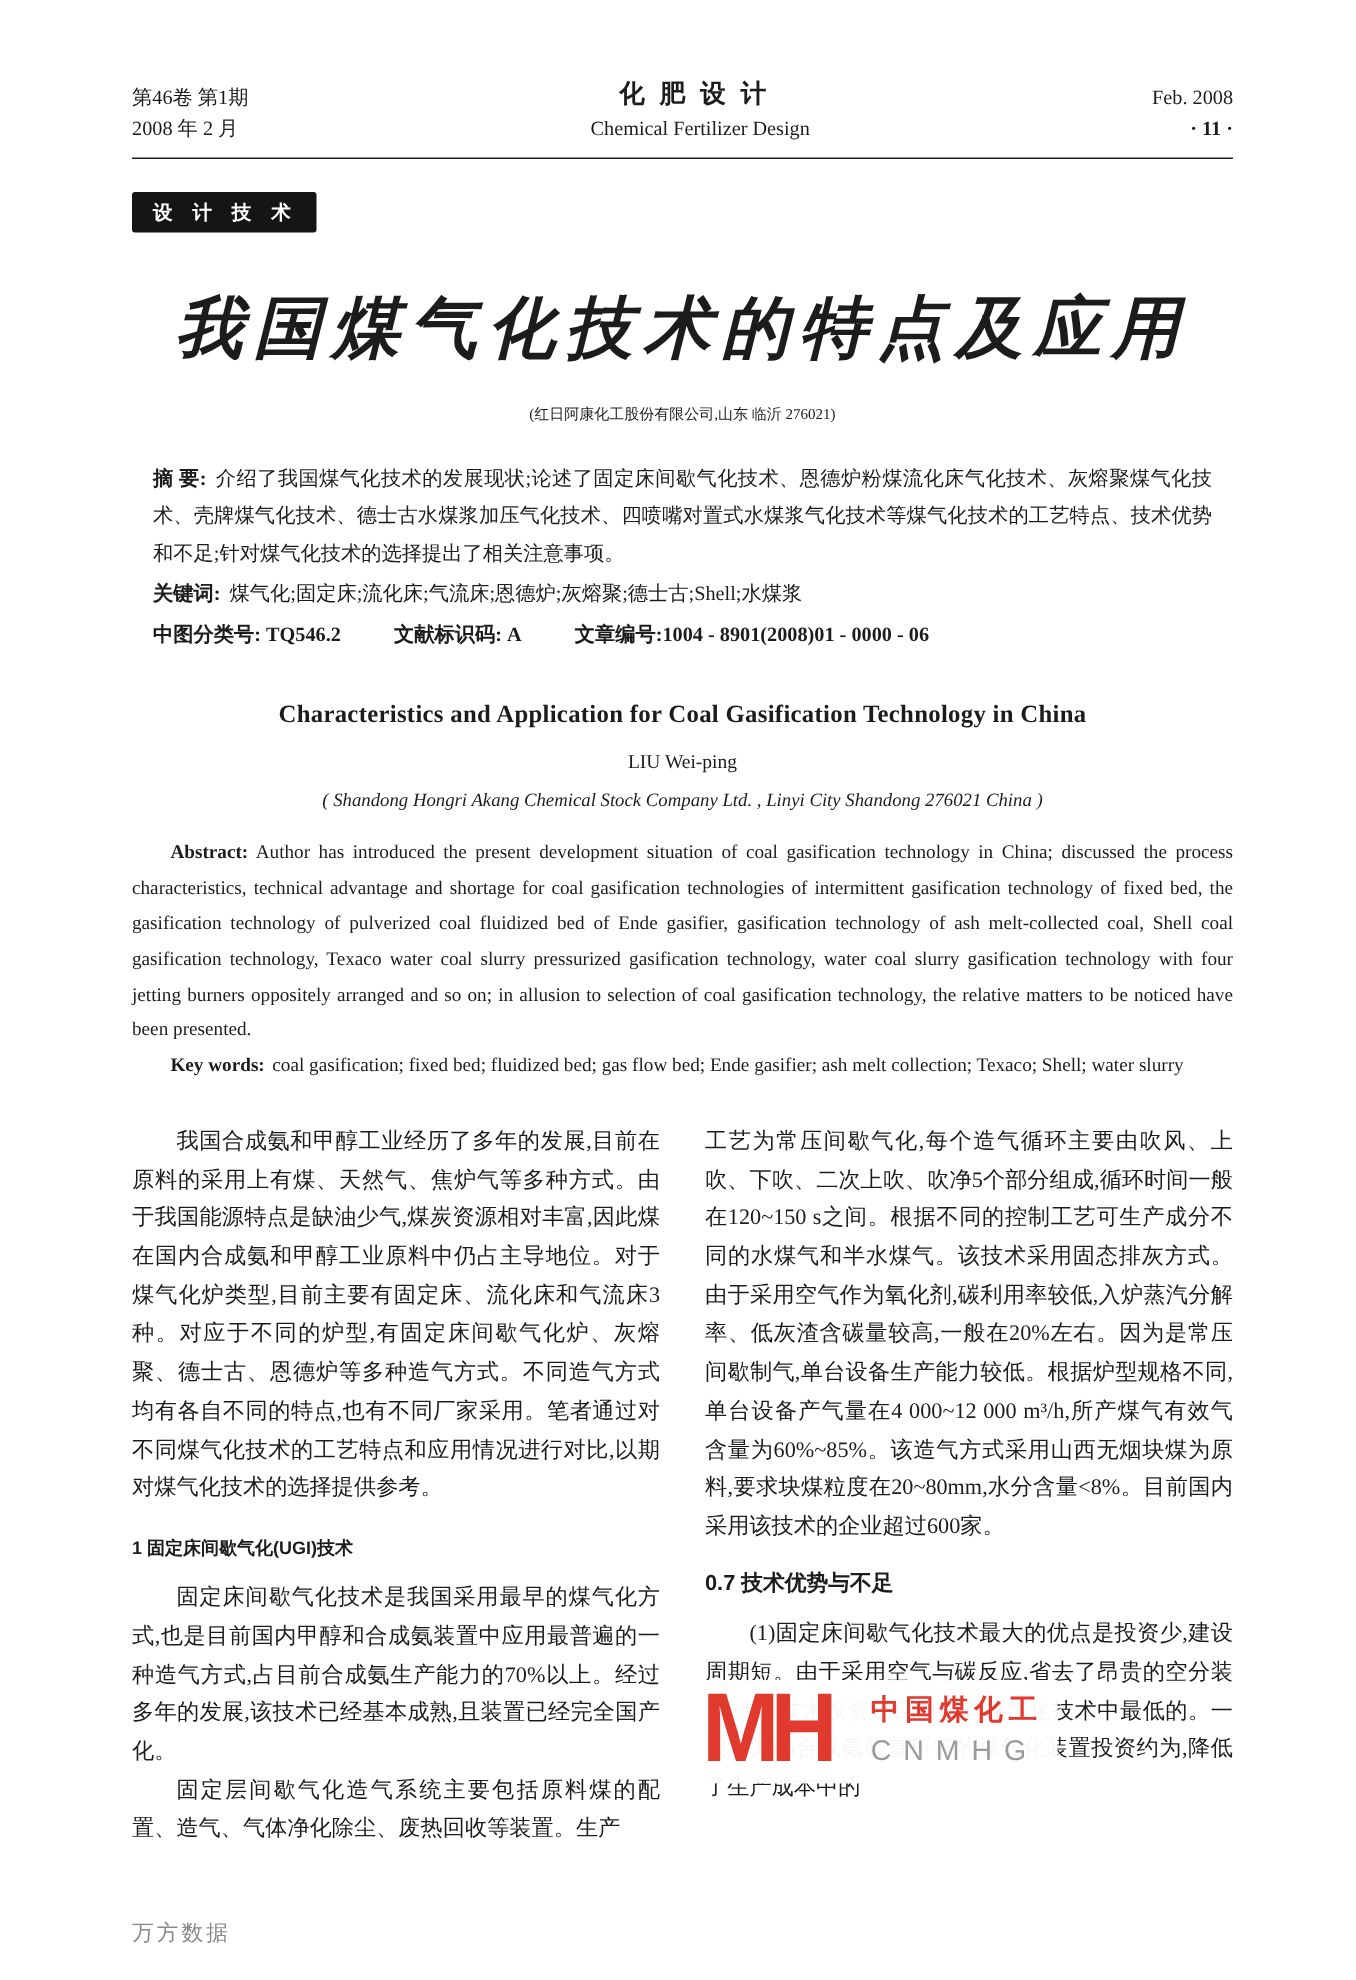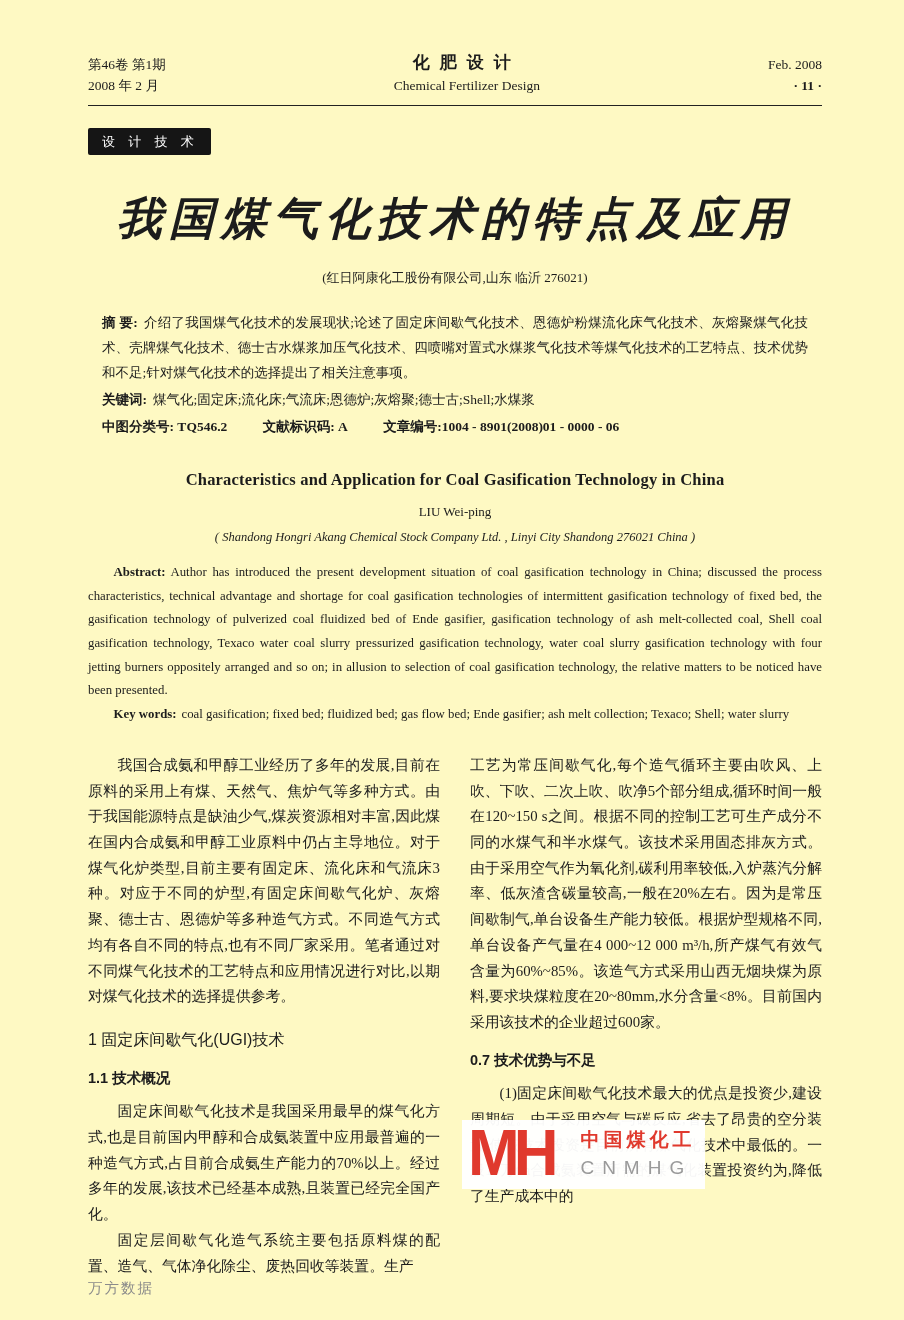--- a/index.html
+++ b/index.html
@@ -1,20 +1,20 @@
 <!DOCTYPE html>
 <html><head>
 <meta charset="utf-8">
 <style>
   html,body { margin:0; padding:0; background:#e8e8e4; }
   .page {
     position: relative;
     width: 904px; height: 1320px;
     margin: 0 auto;
-    background: #fef9c3;
+    background: #ffffff;
     color: #1c1c1c;
     font-family: "Liberation Serif", "DejaVu Serif", serif;
     overflow: hidden;
     box-sizing: border-box;
     padding: 50px 82px 0 88px;
   }
   
   .jheader {
     display: flex; justify-content: space-between; align-items: flex-end;
     border-bottom: 1.5px solid #222;
@@ -28,50 +28,51 @@
   .jheader .h-right { text-align: center; }
   .jheader .h-right .pageno { font-weight: bold; text-align: right; }
   
   .badge {
     display: inline-block;
     background: #151515; color: #fff;
     font-size: 13px; letter-spacing: 5px;
     padding: 5px 12px 4px 14px;
     margin-top: 22px;
     border-radius: 2px;
+    font-weight: bold;
   }
   
   .title {
     text-align: center;
     font-size: 45px; font-weight: bold; font-style: italic;
     letter-spacing: 7px;
     margin: 34px 0 20px 0;
     font-family: "DejaVu Serif", "Liberation Serif", serif;
   }
   .author { text-align: center; font-size: 16.5px; letter-spacing: 2px; margin-top: 6px; }
-  .affil  { text-align: center; font-size: 13px; margin-top: 20px; }
+  .affil  { text-align: center; font-size: 10px; margin-top: 20px; }
   
   .abs-block { margin: 24px 14px 0 14px; font-size: 13.5px; line-height: 1.85; text-align: justify; }
   .abs-block p { margin: 0 0 2px 0; }
   .abs-block b { margin-right: 6px; }
   .clc-line span.pair { margin-right: 26px; white-space: nowrap; }
   
   .en-title { text-align: center; font-weight: bold; font-size: 16.5px; margin-top: 30px; letter-spacing: 0.2px; }
   .en-author { text-align: center; font-size: 13px; margin-top: 14px; }
   .en-affil { text-align: center; font-size: 12.5px; font-style: italic; margin-top: 10px; }
   .en-abs { margin-top: 16px; font-size: 12.8px; line-height: 1.85; text-align: justify; }
   .en-abs p { margin: 0; }
   .en-abs .ind { text-indent: 2em; }
   .en-abs b { margin-right: 5px; }
   
   .columns { display: flex; gap: 30px; margin-top: 26px; }
   .col { flex: 1 1 0; font-size: 14.8px; line-height: 1.74; text-align: justify; }
   .col p { margin: 0; }
   .col p.indent { text-indent: 2em; }
-  .col h2 { font-size: 16px; margin: 16px 0 10px 0; font-weight: normal; font-family: "Liberation Sans","DejaVu Sans",sans-serif; }
+  .col h2 { font-size: 12px; margin: 16px 0 10px 0; font-weight: bold; font-family: "Liberation Sans","DejaVu Sans",sans-serif; }
   .col h3 { font-size: 14.5px; margin: 12px 0 8px 0; font-weight: bold; font-family: "Liberation Sans","DejaVu Sans",sans-serif; }
   
   .bio {
     border-top: 1px solid #333;
     margin-top: 16px; padding-top: 8px;
     font-size: 12px; line-height: 1.7; text-align: justify;
   }
   .bio b { margin-right: 4px; font-family: "Liberation Sans","DejaVu Sans",sans-serif; }
   
   .watermark {
@@ -141,21 +142,20 @@
   <div class="en-abs">
     <p class="ind"><b>Abstract:</b><span>Author has introduced the present development situation of coal gasification technology in China; discussed the process characteristics, technical advantage and shortage for coal gasification technologies of intermittent gasification technology of fixed bed, the gasification technology of pulverized coal fluidized bed of Ende gasifier, gasification technology of ash melt-collected coal, Shell coal gasification technology, Texaco water coal slurry pressurized gasification technology, water coal slurry gasification technology with four jetting burners oppositely arranged and so on; in allusion to selection of coal gasification technology, the relative matters to be noticed have been presented.</span></p>
     <p class="ind"><b>Key words:</b><span>coal gasification; fixed bed; fluidized bed; gas flow bed; Ende gasifier; ash melt collection; Texaco; Shell; water slurry</span></p>
   </div>
 
   
   <div class="columns">
     <div class="col">
       <p class="indent">我国合成氨和甲醇工业经历了多年的发展,目前在原料的采用上有煤、天然气、焦炉气等多种方式。由于我国能源特点是缺油少气,煤炭资源相对丰富,因此煤在国内合成氨和甲醇工业原料中仍占主导地位。对于煤气化炉类型,目前主要有固定床、流化床和气流床3种。对应于不同的炉型,有固定床间歇气化炉、灰熔聚、德士古、恩德炉等多种造气方式。不同造气方式均有各自不同的特点,也有不同厂家采用。笔者通过对不同煤气化技术的工艺特点和应用情况进行对比,以期对煤气化技术的选择提供参考。</p>
       <h2>1   固定床间歇气化(UGI)技术</h2>
-      <h3>1.1   技术概况</h3>
       <p class="indent">固定床间歇气化技术是我国采用最早的煤气化方式,也是目前国内甲醇和合成氨装置中应用最普遍的一种造气方式,占目前合成氨生产能力的70%以上。经过多年的发展,该技术已经基本成熟,且装置已经完全国产化。</p>
       <p class="indent">固定层间歇气化造气系统主要包括原料煤的配置、造气、气体净化除尘、废热回收等装置。生产</p>
     </div>
     <div class="col">
       <p>工艺为常压间歇气化,每个造气循环主要由吹风、上吹、下吹、二次上吹、吹净5个部分组成,循环时间一般在120~150 s之间。根据不同的控制工艺可生产成分不同的水煤气和半水煤气。该技术采用固态排灰方式。由于采用空气作为氧化剂,碳利用率较低,入炉蒸汽分解率、低灰渣含碳量较高,一般在20%左右。因为是常压间歇制气,单台设备生产能力较低。根据炉型规格不同,单台设备产气量在4 000~12 000 m³/h,所产煤气有效气含量为60%~85%。该造气方式采用山西无烟块煤为原料,要求块煤粒度在20~80mm,水分含量&lt;8%。目前国内采用该技术的企业超过600家。</p>
       <h3>0.7   技术优势与不足</h3>
       <p class="indent">(1)固定床间歇气化技术最大的优点是投资少,建设周期短。由于采用空气与碳反应,省去了昂贵的空分装置,使该技术投资是目前所有煤气化技术中最低的。一般10万t/a合成氨装置所需的煤气化装置投资约为,降低了生产成本中的</p>
     </div>
   </div>
 

